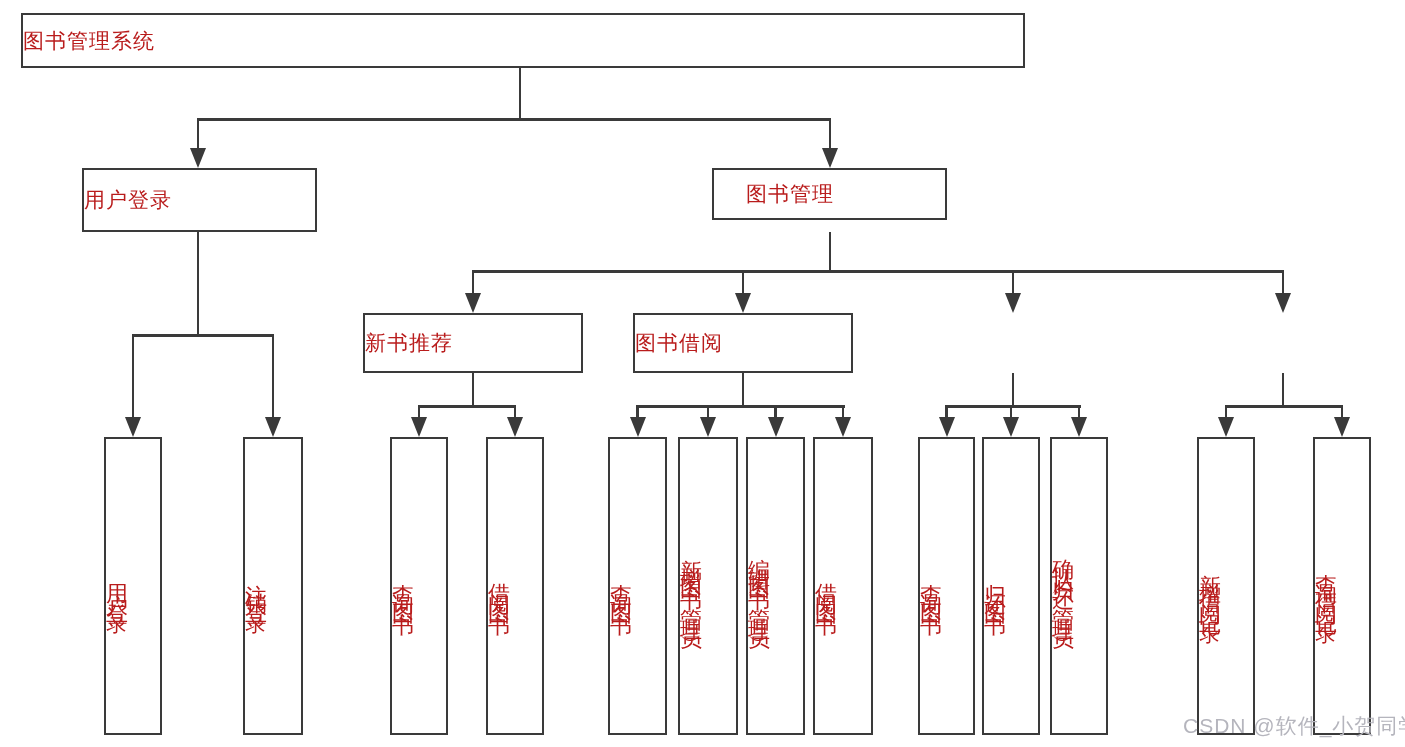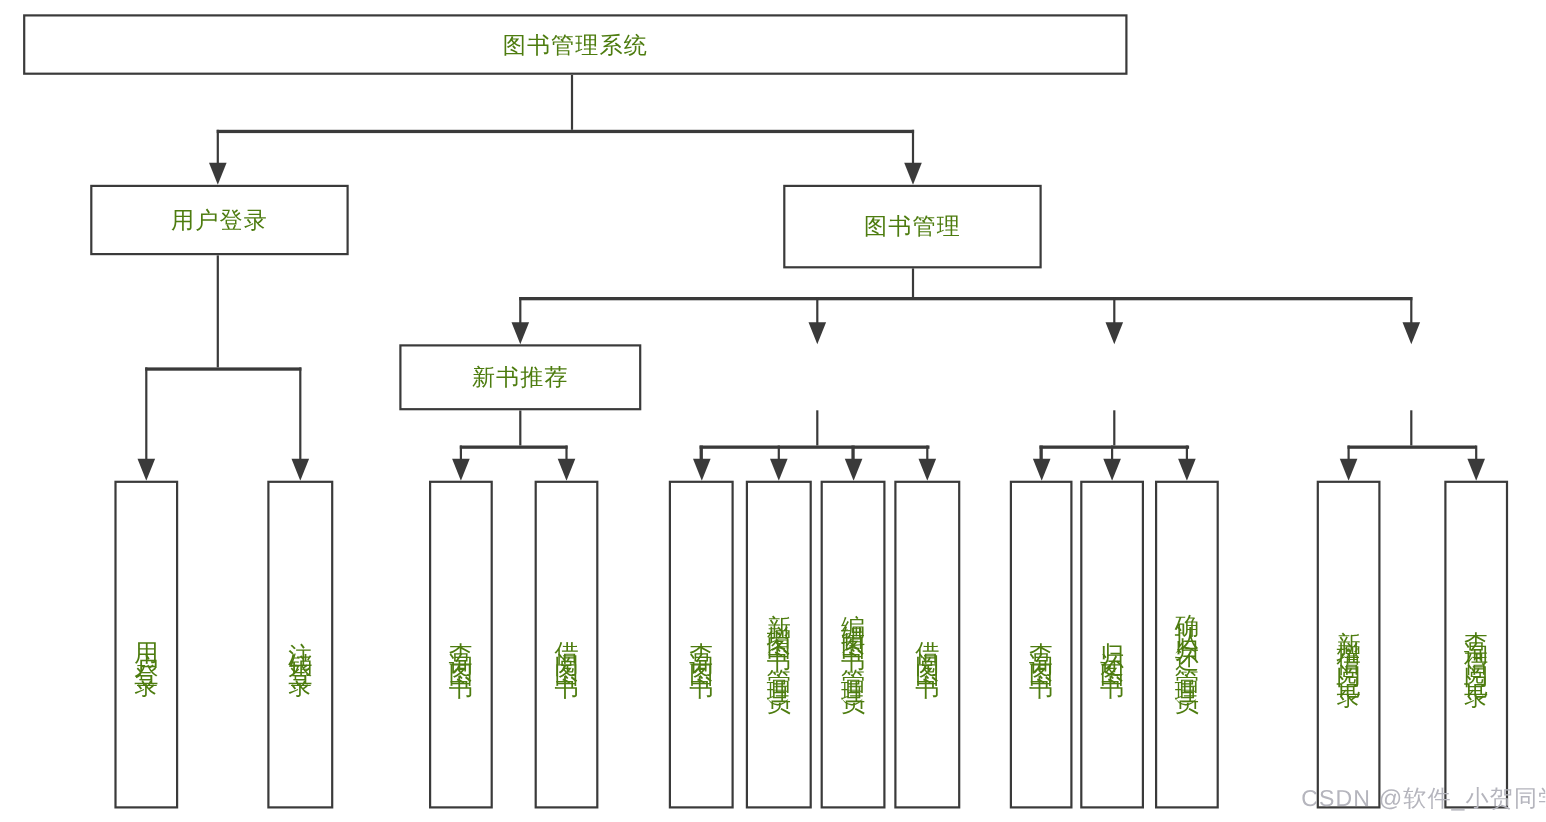--- a/index.html
+++ b/index.html
@@ -2,21 +2,21 @@
 <html><head>
 <meta charset="utf-8">
 <style>
   html,body{margin:0;padding:0;background:#ffffff;}
   .stage{
     position:relative;width:1405px;height:747px;background:#ffffff;overflow:hidden;
     font-family:"Liberation Sans","DejaVu Sans",sans-serif;
   }
   .box{
     position:absolute;box-sizing:border-box;border:2.5px solid #3a3a3a;background:#ffffff;
-    display:flex;align-items:center;justify-content:center;color:#4d7c0f;
+    display:flex;align-items:center;justify-content:flex-start;color:#b91c1c;
   }
   .hbox{font-size:21px;letter-spacing:1px;}
   .vbox span{
     writing-mode:vertical-rl;text-orientation:mixed;
     font-size:22px;letter-spacing:10px;line-height:1;white-space:nowrap;
   }
   .vline{position:absolute;width:2.5px;background:#3a3a3a;}
   .hline{position:absolute;height:2.5px;background:#3a3a3a;}
   .arrow{
     position:absolute;width:0;height:0;
@@ -96,28 +96,31 @@
   <div class="arrow" style="left:1334px;top:417px;"></div>
 
   <div class="box hbox" style="left:21px;top:13px;width:1004px;height:55px;">
     <span>图书管理系统</span>
   </div>
 
   <div class="box hbox" style="left:82px;top:168px;width:235px;height:64px;">
     <span>用户登录</span>
   </div>
 
-  <div class="box hbox" style="left:712px;top:168px;width:235px;height:76px;">
+  <div class="box hbox" style="left:712px;top:168px;width:235px;height:52px;padding-left:32px;">
     <span>图书管理</span>
   </div>
 
   <div class="box hbox" style="left:363px;top:313px;width:220px;height:60px;">
     <span>新书推荐</span>
   </div>
 
+  <div class="box hbox" style="left:633px;top:313px;width:220px;height:60px;">
+    <span>图书借阅</span>
+  </div>
 
 
 
   <div class="box vbox" style="left:104px;top:437px;width:58px;height:298px;">
     <span>用户登录</span>
   </div>
 
   <div class="box vbox" style="left:243px;top:437px;width:60px;height:298px;">
     <span>注销登录</span>
   </div>

